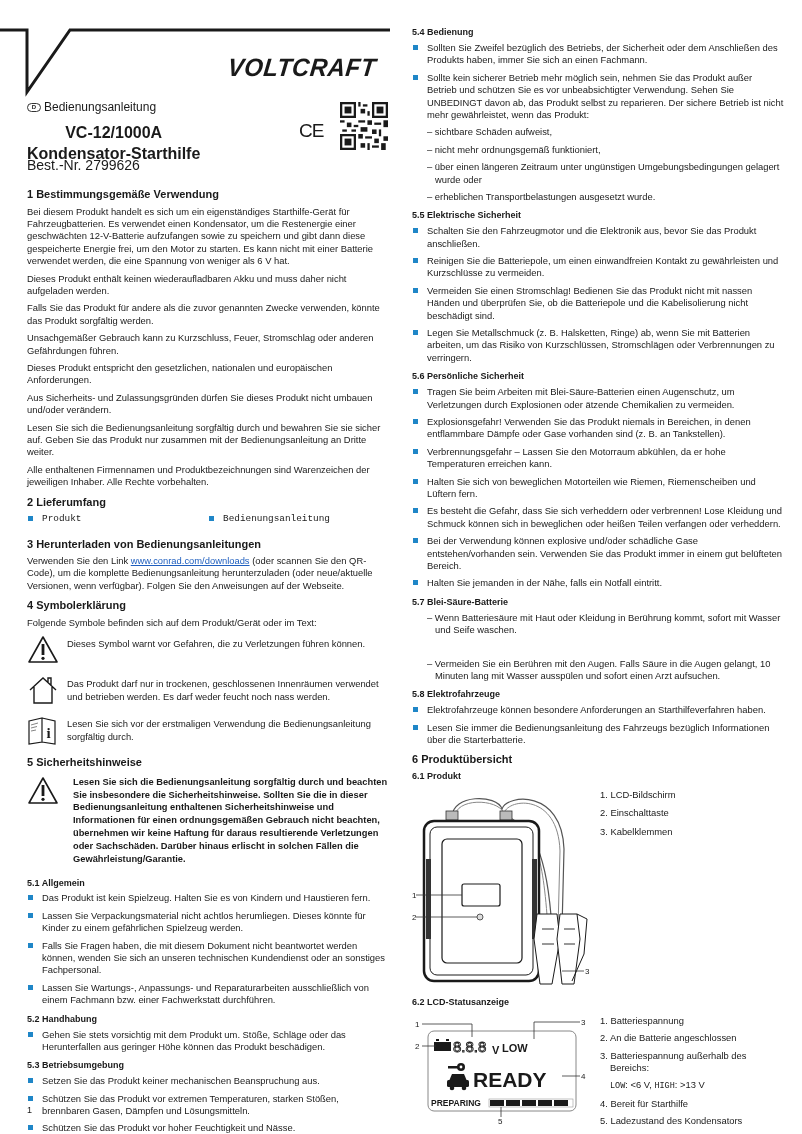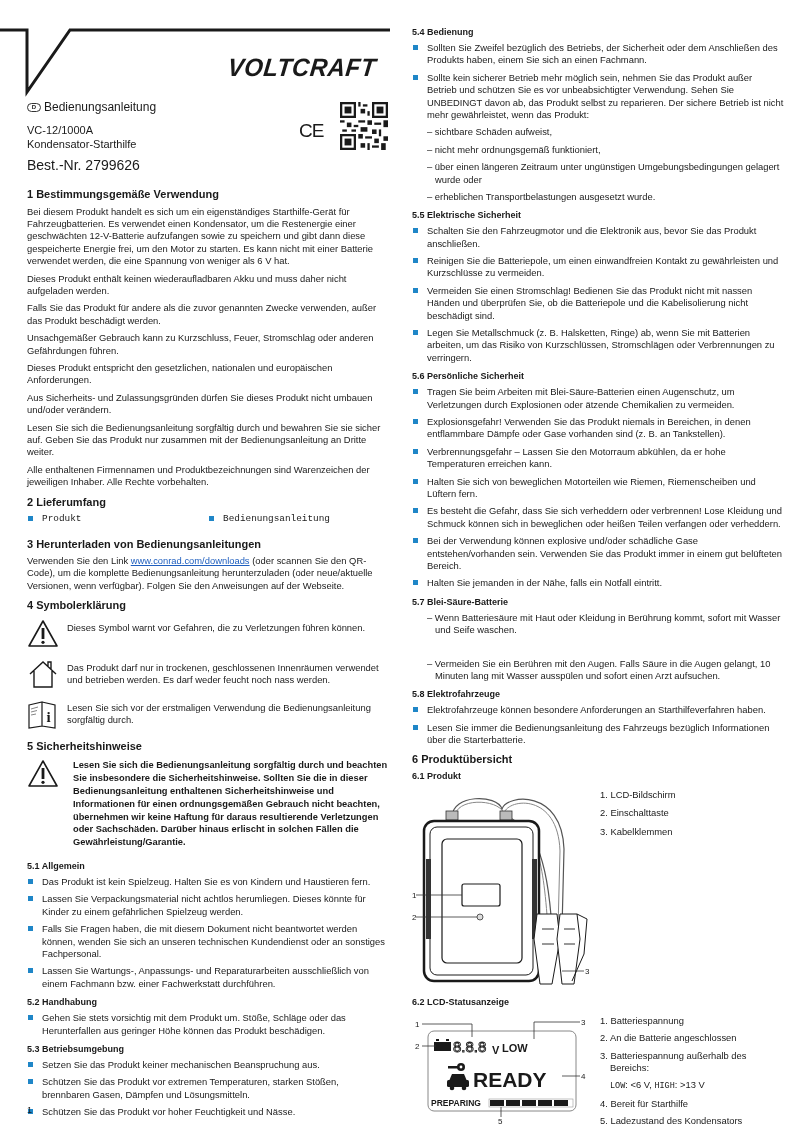--- a/index.html
+++ b/index.html
@@ -8,21 +8,21 @@
 
   .col { position: absolute; top: 0; }
   .col-left { left: 27px; width: 362px; }
   .col-right { left: 412px; width: 372px; top: 27px; }
 
   .header { position: absolute; left: 0; top: 0; width: 400px; height: 170px; }
   .header svg.frame { position: absolute; left: 0; top: 0; }
   .brand { position: absolute; left: 228px; top: 52px; font-family: "Liberation Sans", sans-serif; font-weight: bold; font-style: italic; font-size: 24px; letter-spacing: 0.5px; color: #1a1a1a; transform: skewX(-6deg) scaleY(1.05); }
   .lang { position: absolute; left: 27px; top: 100px; font-size: 12px; display: flex; align-items: center; gap: 3px; }
   .lang-badge { display: inline-block; width: 14px; height: 9px; border: 1px solid #333; border-radius: 5px; font-size: 6px; line-height: 7px; text-align: center; font-weight: bold; }
-  .model { position: absolute; left: 27px; top: 123px; font-size: 11px; font-weight: normal; line-height: 1.3; }
+  .model { position: absolute; left: 27px; top: 123px; font-size: 16px; font-weight: bold; line-height: 1.3; text-align: center; }
   .bestnr { position: absolute; left: 27px; top: 156px; font-size: 14px; }
   .ce { position: absolute; left: 299px; top: 118px; font-size: 19px; font-weight: normal; letter-spacing: -1px; }
   .qr { position: absolute; left: 340px; top: 102px; width: 48px; height: 48px; }
 
   h2 { font-size: 11px; font-weight: bold; margin: 6px 0 4px 0; }
   h3 { font-size: 9px; font-weight: bold; margin: 7px 0 3px 0; }
   p { margin: 0 0 5px 0; }
   ul.b { list-style: none; }
   ul.b li { position: relative; padding-left: 15px; margin-bottom: 5px; }
   ul.b li::before { content: ""; position: absolute; left: 1px; top: 3px; width: 5px; height: 5px; background: #1f86c7; }
@@ -106,37 +106,38 @@
         <rect x="14" y="19" width="3" height="1"></rect>
         <rect x="18" y="18" width="2" height="3"></rect>
     </g>
   </svg>
 </div>
 
 <div class="col col-left" style="top:181px;">
   <h2>1 Bestimmungsgemäße Verwendung</h2>
   <p>Bei diesem Produkt handelt es sich um ein eigenständiges Starthilfe-Gerät für Fahrzeugbatterien. Es verwendet einen Kondensator, um die Restenergie einer geschwächten 12-V-Batterie aufzufangen sowie zu speichern und gibt dann diese gespeicherte Energie frei, um den Motor zu starten. Es kann nicht mit einer Batterie verwendet werden, die eine Spannung von weniger als 6 V hat.</p>
   <p>Dieses Produkt enthält keinen wiederaufladbaren Akku und muss daher nicht aufgeladen werden.</p>
-  <p>Falls Sie das Produkt für andere als die zuvor genannten Zwecke verwenden, außer das Produkt beschädigt werden.</p>
+  <p>Falls Sie das Produkt für andere als die zuvor genannten Zwecke verwenden, könnte das Produkt sorgfältig werden.</p>
   <p>Unsachgemäßer Gebrauch kann zu Kurzschluss, Feuer, Stromschlag oder anderen Gefährdungen führen.</p>
   <p>Dieses Produkt entspricht den gesetzlichen, nationalen und europäischen Anforderungen.</p>
   <p>Aus Sicherheits- und Zulassungsgründen dürfen Sie dieses Produkt nicht umbauen und/oder verändern.</p>
   <p>Lesen Sie sich die Bedienungsanleitung sorgfältig durch und bewahren Sie sie sicher auf. Geben Sie das Produkt nur zusammen mit der Bedienungsanleitung an Dritte weiter.</p>
   <p>Alle enthaltenen Firmennamen und Produktbezeichnungen sind Warenzeichen der jeweiligen Inhaber. Alle Rechte vorbehalten.</p>
 
   <h2>2 Lieferumfang</h2>
   <ul class="b twocol">
     <li>Produkt</li>
     <li>Bedienungsanleitung</li>
   </ul>
 
   <h2>3 Herunterladen von Bedienungsanleitungen</h2>
   <p><span>Verwenden Sie den Link </span><a class="link">www.conrad.com/downloads</a><span> (oder scannen Sie den QR-Code), um die komplette Bedienungsanleitung herunterzuladen (oder neue/aktuelle Versionen, wenn verfügbar). Folgen Sie den Anweisungen auf der Webseite.</span></p>
 
   <h2>4 Symbolerklärung</h2>
+  <p>Folgende Symbole befinden sich auf dem Produkt/Gerät oder im Text:</p>
 
   <div class="sym-row">
     <svg class="ico" viewBox="0 0 32 30">
       <path d="M16 2 L30 27 L2 27 Z" fill="none" stroke="#1a1a1a" stroke-width="1.6" stroke-linejoin="round"></path>
       <rect x="14.6" y="9" width="2.8" height="11" fill="#1a1a1a"></rect>
         <circle cx="16" cy="23.3" r="1.6" fill="#1a1a1a"></circle>
     </svg>
     <div class="txt">Dieses Symbol warnt vor Gefahren, die zu Verletzungen führen können.</div>
   </div>
   <div class="sym-row">
@@ -182,21 +183,21 @@
     <li>Schützen Sie das Produkt vor hoher Feuchtigkeit und Nässe.</li>
 
   </ul>
 </div>
 
 <div class="page-num">1</div>
 
 <div class="col col-right">
   <h3 style="margin-top:0">5.4 Bedienung</h3>
   <ul class="b">
-    <li>Sollten Sie Zweifel bezüglich des Betriebs, der Sicherheit oder dem Anschließen des Produkts haben, einem Sie sich an einen Fachmann.</li>
+    <li>Sollten Sie Zweifel bezüglich des Betriebs, der Sicherheit oder dem Anschließen des Produkts haben, immer Sie sich an einen Fachmann.</li>
     <li>Sollte kein sicherer Betrieb mehr möglich sein, nehmen Sie das Produkt außer Betrieb und schützen Sie es vor unbeabsichtigter Verwendung. Sehen Sie UNBEDINGT davon ab, das Produkt selbst zu reparieren. Der sichere Betrieb ist nicht mehr gewährleistet, wenn das Produkt:</li>
   </ul>
   <div class="dash">
     <div class="d" style="margin-bottom:5px">– sichtbare Schäden aufweist,</div>
     <div class="d" style="margin-bottom:5px">– nicht mehr ordnungsgemäß funktioniert,</div>
     <div class="d" style="margin-bottom:5px">– über einen längeren Zeitraum unter ungünstigen Umgebungsbedingungen gelagert wurde oder</div>
     <div class="d">– erheblichen Transportbelastungen ausgesetzt wurde.</div>
   </div>
 
   <h3>5.5 Elektrische Sicherheit</h3>

